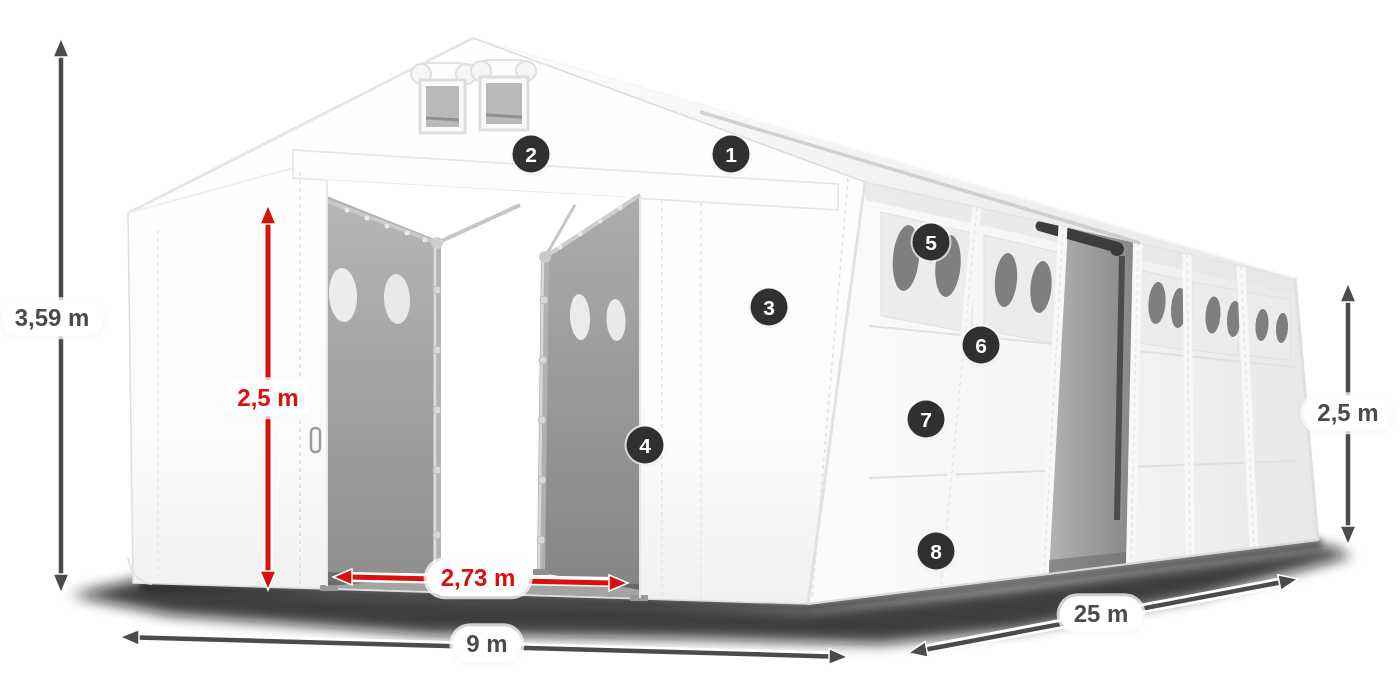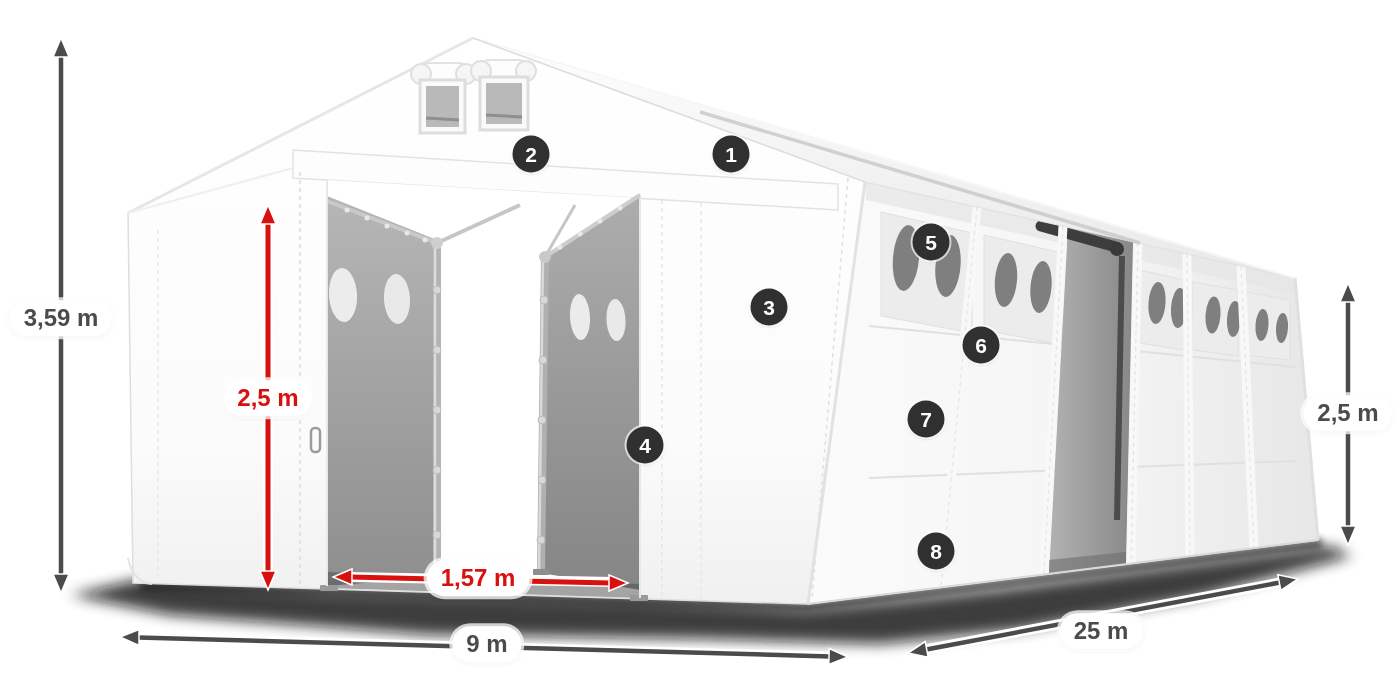--- a/index.html
+++ b/index.html
@@ -261,25 +261,25 @@
     </g>
 
     <g>
       <path d="M1348,295 L1348,533" stroke="#ffffff" stroke-width="10"></path>
       <path d="M1348,297 L1348,531" stroke="#4b4b4b" stroke-width="4.5"></path>
       <polygon points="1348,283 1340,302 1356,302" fill="#4b4b4b" stroke="#fff" stroke-width="1.5"></polygon>
       <polygon points="1348,545 1340,526 1356,526" fill="#4b4b4b" stroke="#fff" stroke-width="1.5"></polygon>
     </g>
   </svg>
 
-  <div class="pill" style="left:61px;top:318px">3,59 m</div>
+  <div class="pill" style="left:52px;top:318px">3,59 m</div>
   <div class="pill red" style="left:268px;top:398px">2,5 m</div>
-  <div class="pill red" style="left:478px;top:578px">1,57 m</div>
+  <div class="pill red" style="left:478px;top:578px">2,73 m</div>
   <div class="pill" style="left:487px;top:644px">9 m</div>
-  <div class="pill" style="left:1101px;top:631px">25 m</div>
+  <div class="pill" style="left:1101px;top:614px">25 m</div>
   <div class="pill" style="left:1348px;top:413px">2,5 m</div>
 
   <div class="badge" style="left:731px;top:154px">1</div>
   <div class="badge" style="left:531px;top:154px">2</div>
   <div class="badge" style="left:769px;top:307px">3</div>
   <div class="badge" style="left:645px;top:445px">4</div>
   <div class="badge" style="left:931px;top:242px">5</div>
   <div class="badge" style="left:981px;top:345px">6</div>
   <div class="badge" style="left:926px;top:419px">7</div>
   <div class="badge" style="left:936px;top:551px">8</div>

